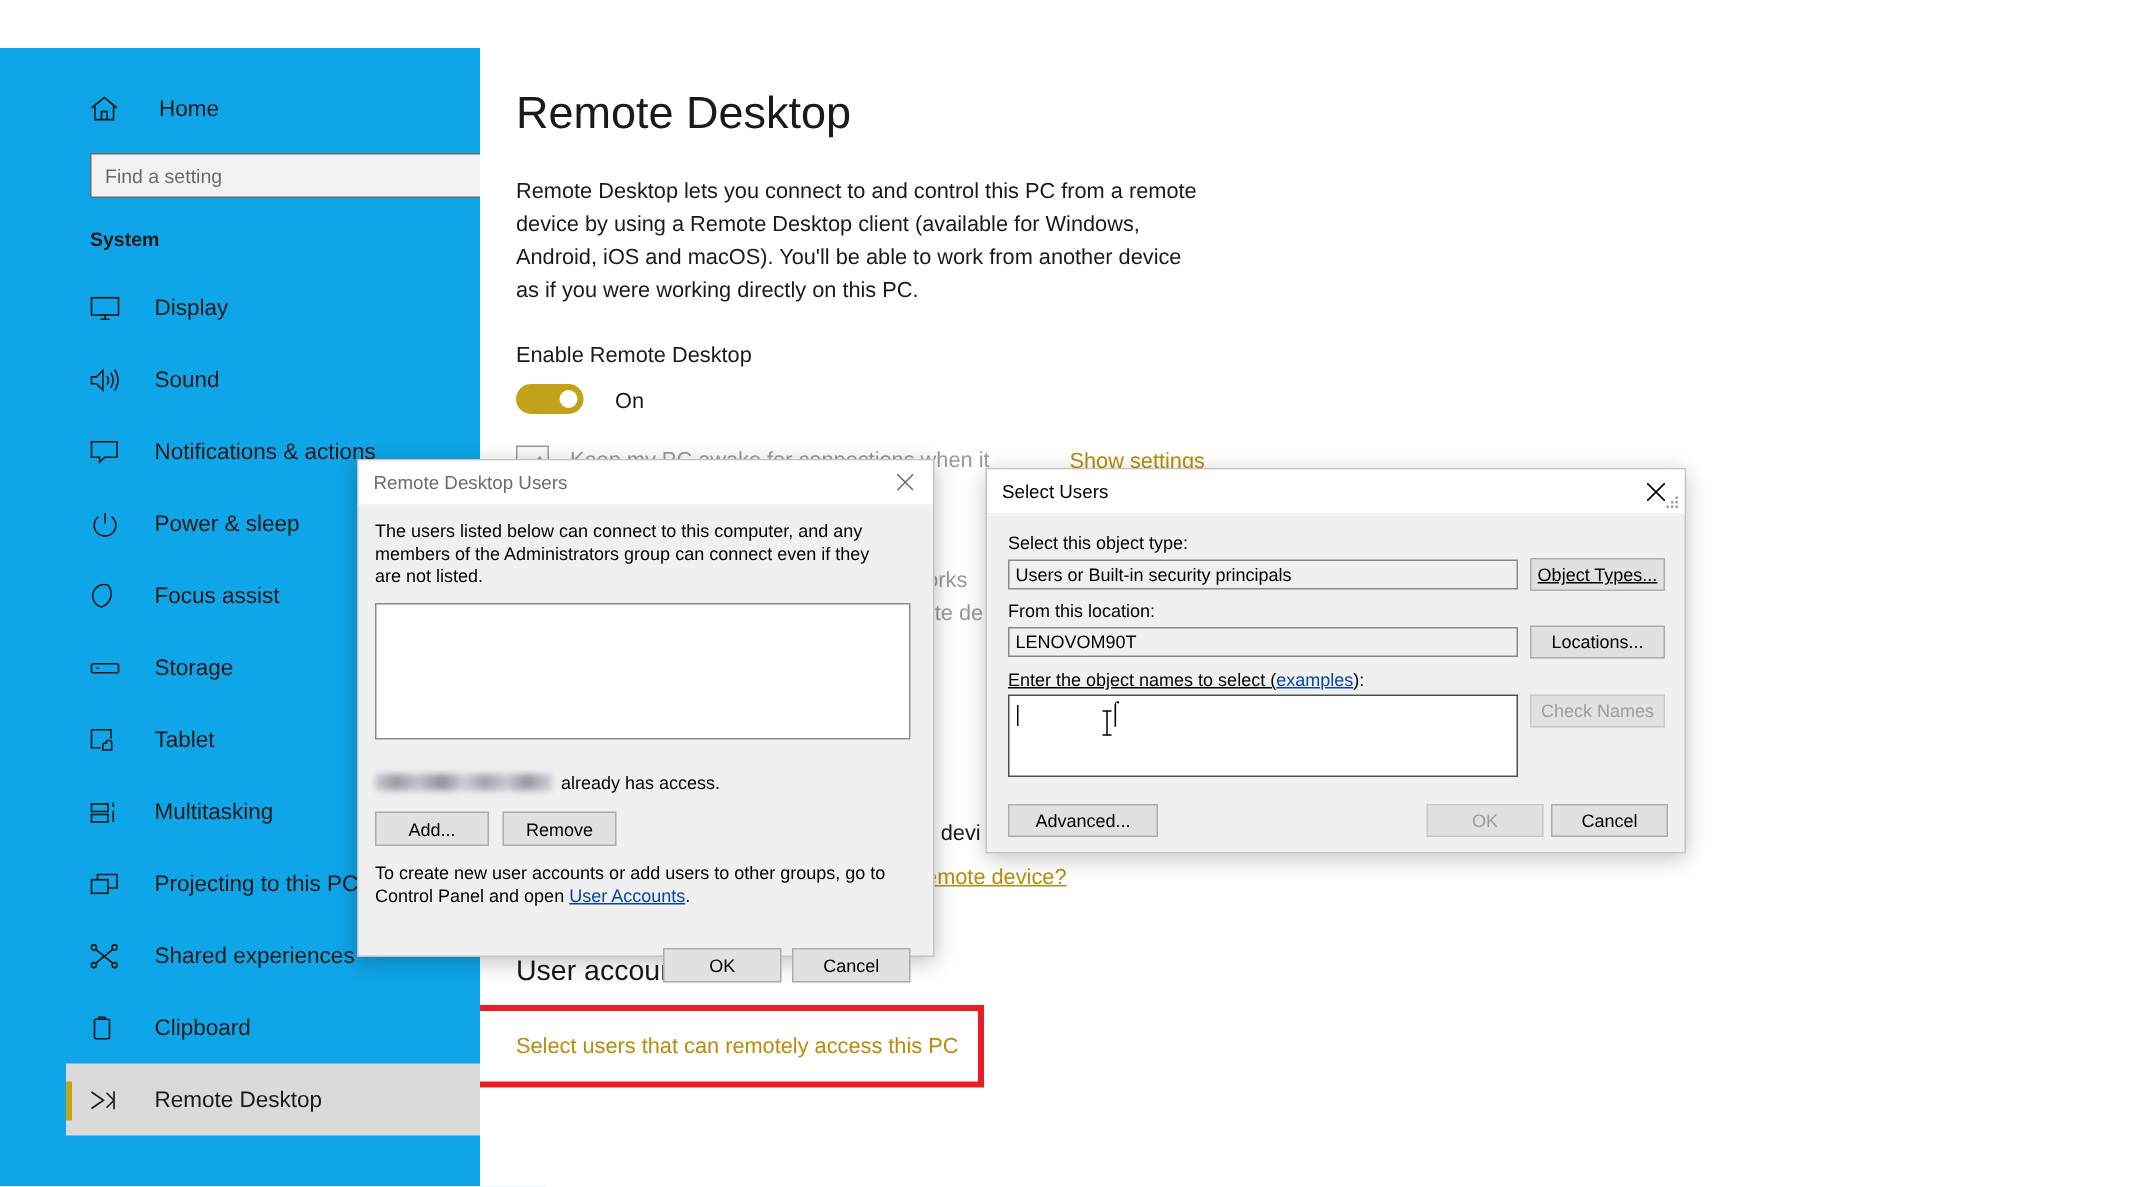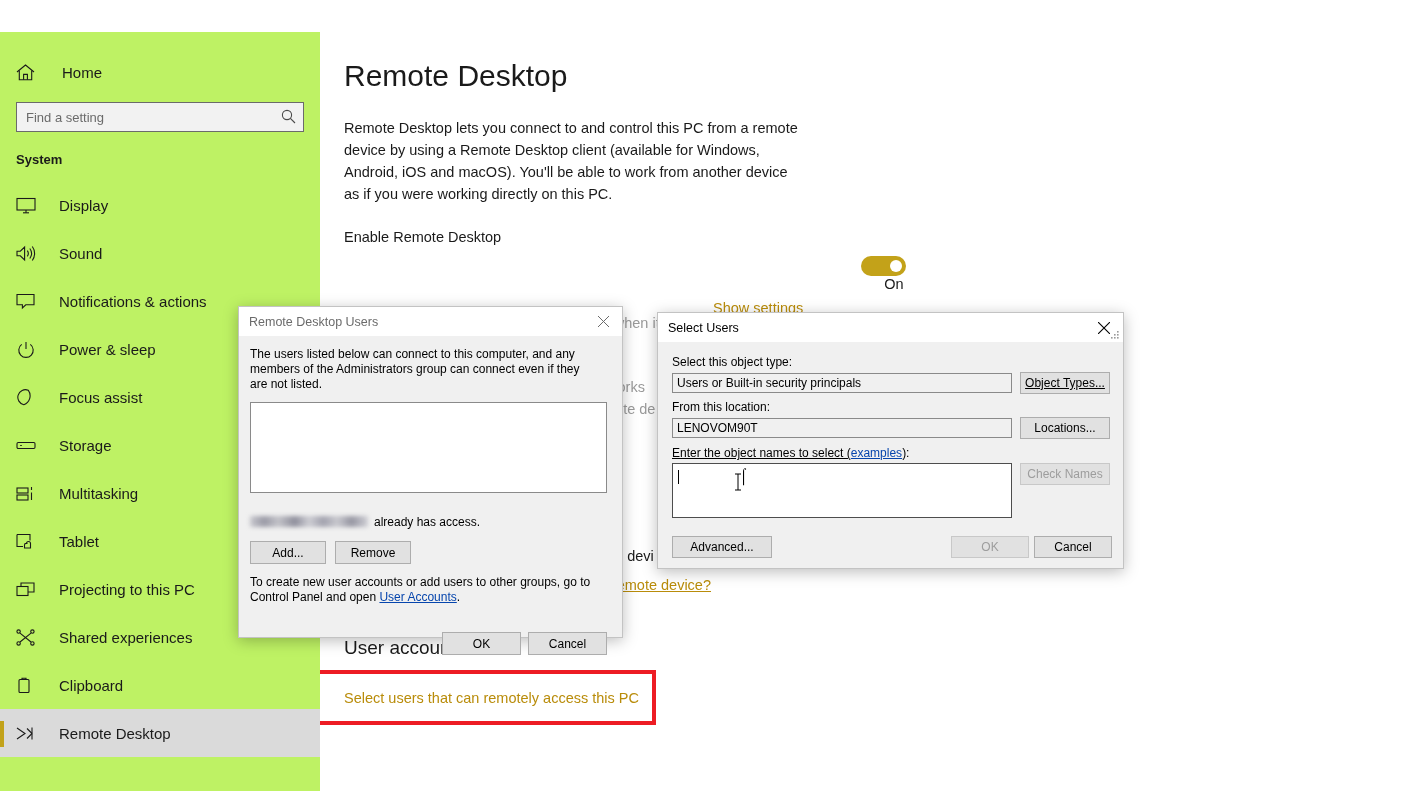--- a/index.html
+++ b/index.html
@@ -60,22 +60,23 @@
     cursor: pointer;
     color: #8a8a8a;
   }
   .win-btn svg { display: block; }
 
   
   .sidebar {
     position: absolute;
     left: 0; top: 32px;
     width: 320px; height: 759px;
-    background: #bef264;
+    background: #0ea5e9;
     overflow: hidden;
+    padding-left: 44px;
   }
   .home-row {
     display: flex;
     align-items: center;
     height: 40px;
     margin-top: 20px;
     padding-left: 16px;
     cursor: pointer;
   }
   .home-ico { width: 32px; display: flex; align-items: center; }
@@ -163,23 +164,22 @@
     line-height: 22px;
     color: #1a1a1a;
   }
   .sec-lbl {
     font-size: 14.5px;
     color: #1a1a1a;
     margin: 24px 0 0 24px;
   }
   .toggle-row {
     display: flex;
-    align-items: center;
+    align-items: flex-end;
     margin: 11px 0 0 24px;
-    flex-direction: column;
   }
   .toggle {
     width: 45px; height: 20px;
     border-radius: 10px;
     background: #c3a219;
     position: relative;
     cursor: pointer;
   }
   .toggle .knob {
     position: absolute;
@@ -447,37 +447,37 @@
               <rect x="1" y="5.5" width="18" height="6" rx="1.2"></rect>
               <path d="M4.2 8.5h1.6"></path>
             </svg>
         </span>
         <span class="nav-lbl">Storage</span>
       </div>
 
       <div class="nav-item">
         <span class="nav-ico">
           <svg width="20" height="17" viewBox="0 0 20 17" fill="none" stroke="currentColor" stroke-width="1.1">
+              <path d="M1 1.5h13v6"></path>
+              <path d="M1 1.5v12h6"></path>
+              <path d="M10.5 10.5a2 2 0 114 0v4.5h-6v-3a1.6 1.6 0 011.6-1.6h1.4"></path>
+            </svg>
+        </span>
+        <span class="nav-lbl">Tablet</span>
+      </div>
+
+      <div class="nav-item">
+        <span class="nav-ico">
+          <svg width="20" height="17" viewBox="0 0 20 17" fill="none" stroke="currentColor" stroke-width="1.1">
               <rect x="1" y="3" width="11" height="5"></rect>
               <rect x="1" y="10" width="11" height="5"></rect>
               <path d="M15.5 2v3M15.5 7.5v7.5"></path>
             </svg>
         </span>
         <span class="nav-lbl">Multitasking</span>
-      </div>
-
-      <div class="nav-item">
-        <span class="nav-ico">
-          <svg width="20" height="17" viewBox="0 0 20 17" fill="none" stroke="currentColor" stroke-width="1.1">
-              <path d="M1 1.5h13v6"></path>
-              <path d="M1 1.5v12h6"></path>
-              <path d="M10.5 10.5a2 2 0 114 0v4.5h-6v-3a1.6 1.6 0 011.6-1.6h1.4"></path>
-            </svg>
-        </span>
-        <span class="nav-lbl">Tablet</span>
       </div>
 
       <div class="nav-item">
         <span class="nav-ico">
           <svg width="20" height="17" viewBox="0 0 20 17" fill="none" stroke="currentColor" stroke-width="1.1">
               <rect x="1" y="5.5" width="11" height="9"></rect>
               <path d="M5 5.5V2h13v9h-6"></path>
             </svg>
         </span>
         <span class="nav-lbl">Projecting to this PC</span>

